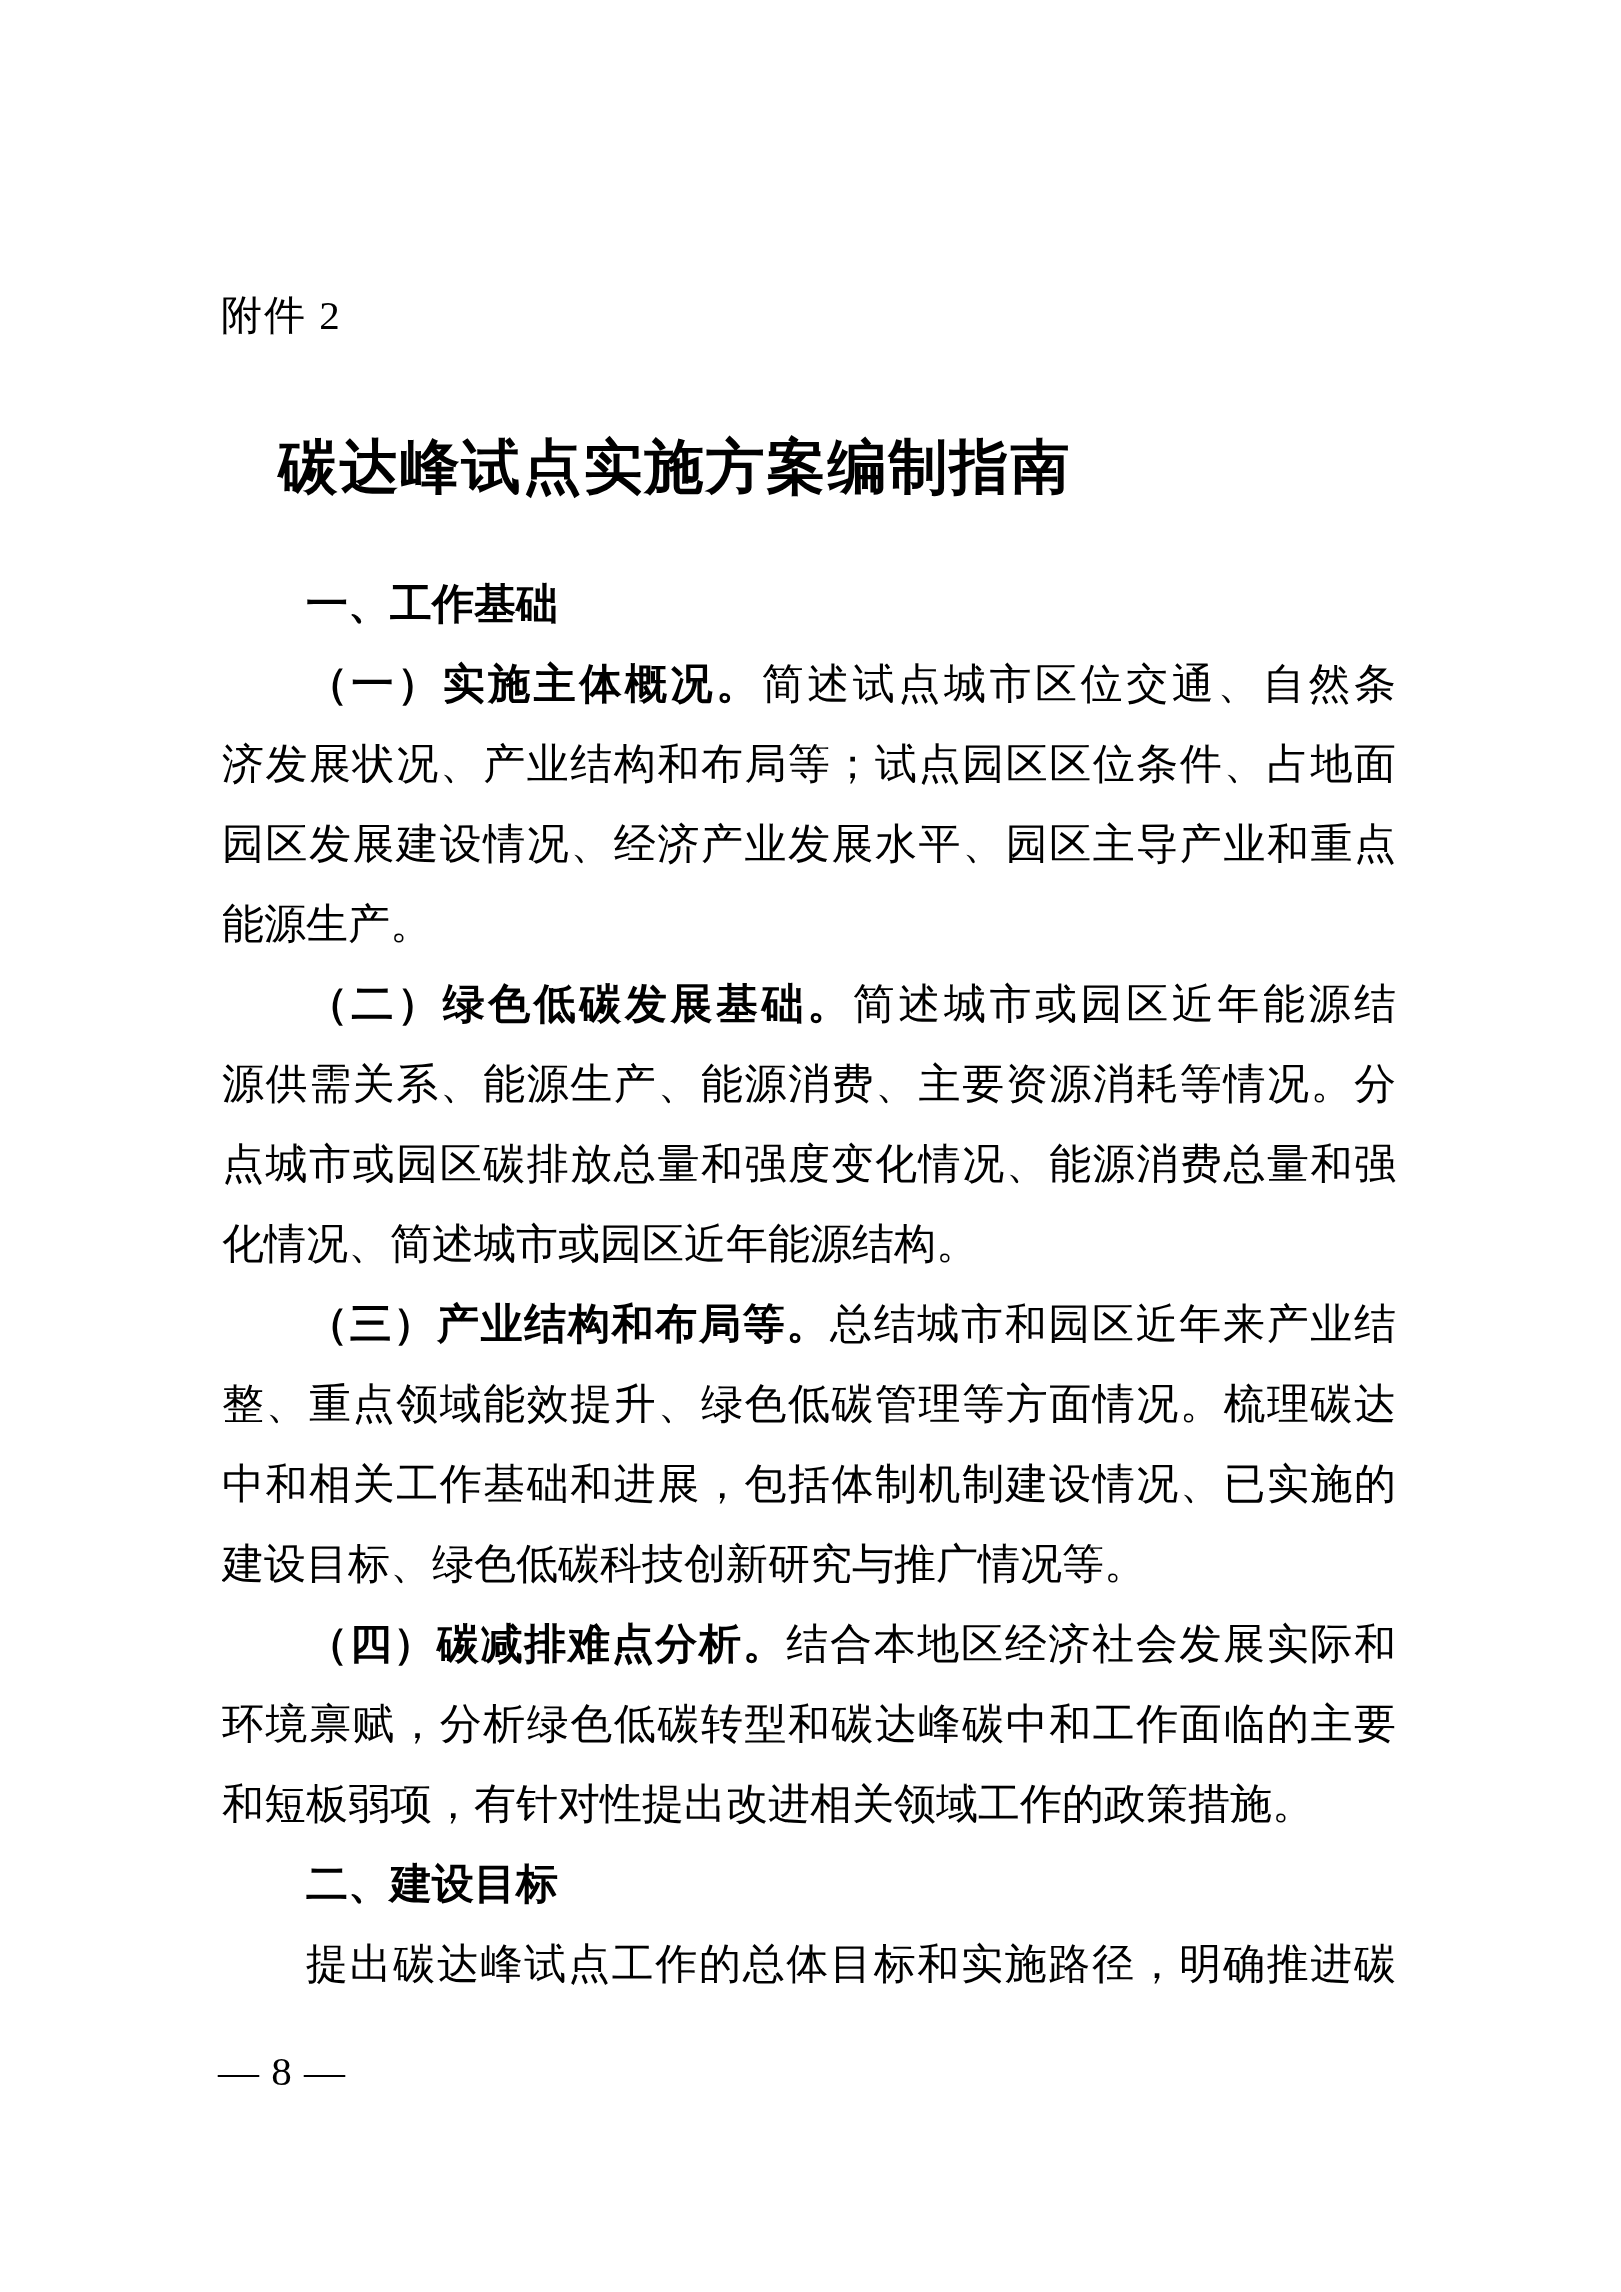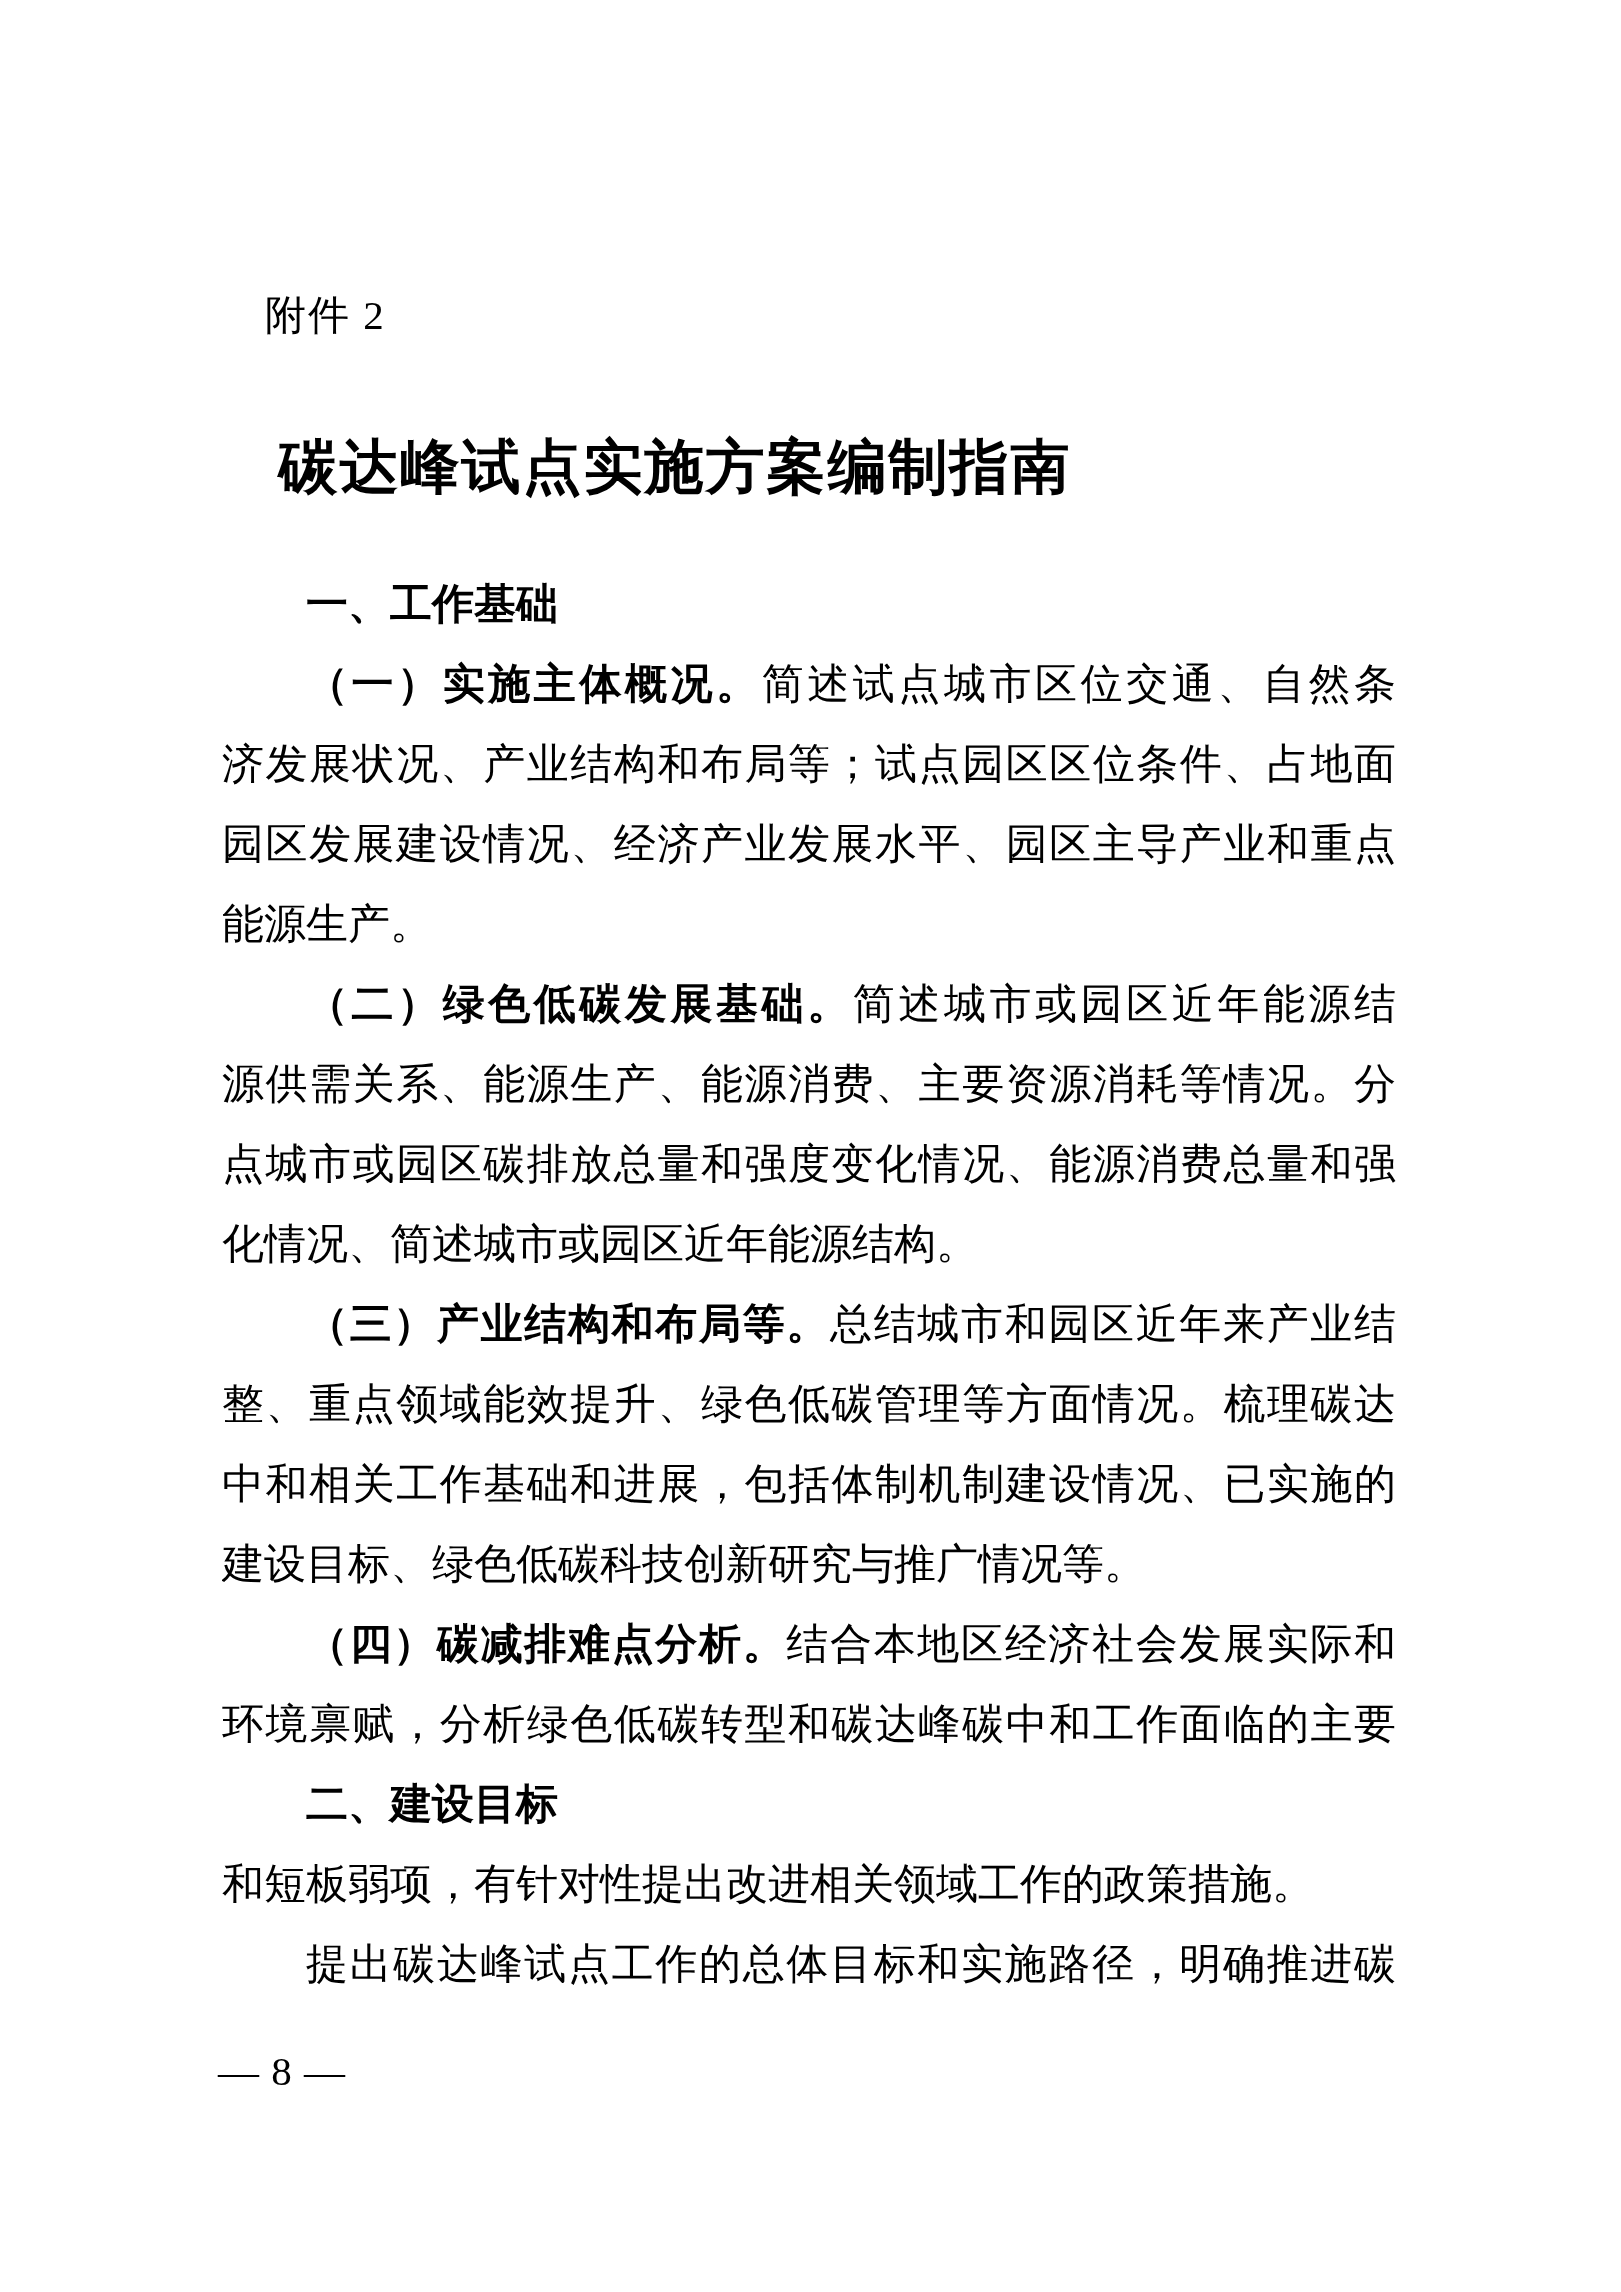--- a/index.html
+++ b/index.html
@@ -12,21 +12,20 @@
     overflow:hidden;
   }
   .page{
     position:absolute;left:0;top:0;width:1621px;height:2293px;background:#ffffff;
   }
   .attachment-label{
     position:absolute;left:221px;top:292px;
     font-size:41px;line-height:47px;
     font-family:"Liberation Serif","DejaVu Serif",serif;
     letter-spacing:2px;
-    margin-left:44px;
   }
   .doc-title{
     position:absolute;left:0;top:435px;width:1350px;
     text-align:center;
     font-size:59px;line-height:65px;font-weight:700;
     font-family:"Liberation Serif","DejaVu Serif",serif;
     letter-spacing:2px;
   }
   .document-body{
     position:absolute;left:222px;top:564px;width:1174px;
@@ -78,20 +77,20 @@
       <div class="line body indent fill"><span class="lead">（二）绿色低碳发展基础。</span><span class="body-seg">简述城市或园区近年能源结构、能</span></div>
       <div class="line body fill"><span class="body-seg">源供需关系、能源生产、能源消费、主要资源消耗等情况。分析试</span></div>
       <div class="line body fill"><span class="body-seg">点城市或园区碳排放总量和强度变化情况、能源消费总量和强度变</span></div>
       <div class="line body"><span class="body-seg">化情况、简述城市或园区近年能源结构。</span></div>
       <div class="line body indent fill"><span class="lead">（三）产业结构和布局等。</span><span class="body-seg">总结城市和园区近年来产业结构调</span></div>
       <div class="line body fill"><span class="body-seg">整、重点领域能效提升、绿色低碳管理等方面情况。梳理碳达峰碳</span></div>
       <div class="line body fill"><span class="body-seg">中和相关工作基础和进展，包括体制机制建设情况、已实施的具体</span></div>
       <div class="line body"><span class="body-seg">建设目标、绿色低碳科技创新研究与推广情况等。</span></div>
       <div class="line body indent fill"><span class="lead">（四）碳减排难点分析。</span><span class="body-seg">结合本地区经济社会发展实际和资源</span></div>
       <div class="line body fill"><span class="body-seg">环境禀赋，分析绿色低碳转型和碳达峰碳中和工作面临的主要困难</span></div>
+      <div class="line body"><span class="body-seg">和短板弱项，有针对性提出改进相关领域工作的政策措施。</span></div>
       <div class="line heading">二、建设目标</div>
-      <div class="line body"><span class="body-seg">和短板弱项，有针对性提出改进相关领域工作的政策措施。</span></div>
       <div class="line body indent fill"><span class="body-seg">提出碳达峰试点工作的总体目标和实施路径，明确推进碳达峰</span></div>
     </div>
 
   <div class="page-number">— 8 —</div>
 </div>
 
 
 </body></html>

